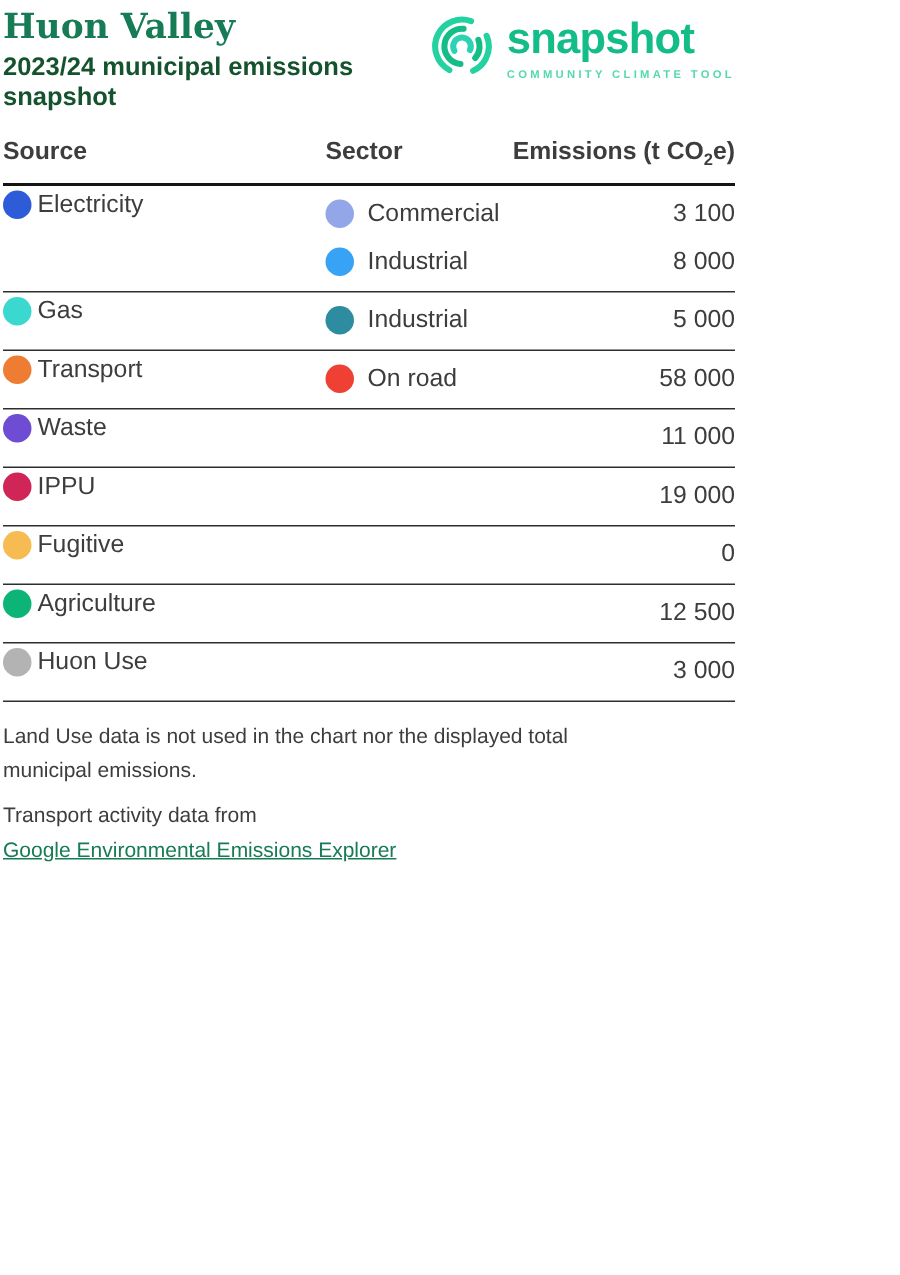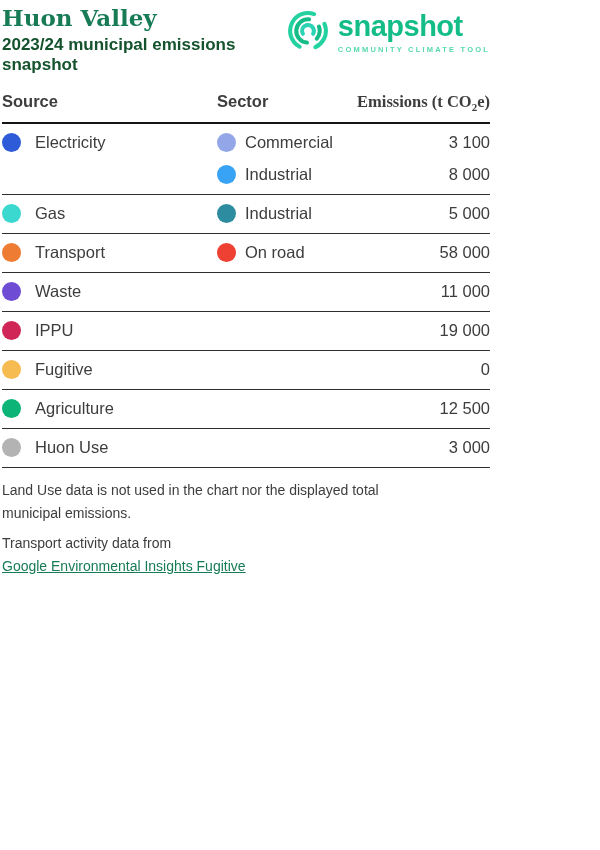--- a/index.html
+++ b/index.html
@@ -23,25 +23,25 @@
   .wordmark { font-size:29px; font-weight:700; color:#14bd88; line-height:1; letter-spacing:-0.5px; }
   .tagline { font-size:7.5px; font-weight:700; color:#57d9ae; letter-spacing:2.2px; margin-top:4px; white-space:nowrap; }
 
   
   .thead {
     display:flex; align-items:baseline; font-weight:700; font-size:16.5px;
     margin-top:17px; padding-bottom:8px; border-bottom:2.5px solid #141414;
   }
   .col-source { width:215px; }
   .col-sector { flex:1; }
-  .col-val { text-align:center;font-family:Liberation Serif, serif; }
+  .col-val { text-align:center; }
   .col-val sub { font-size:11px; }
 
   .group { display:flex; border-bottom:1px solid #2e2e2e; padding:3px 0; }
-  .g-source { width:215px; display:flex; align-items:center; gap:14px; height:32px; flex:none; }
+  .g-source { width:215px; display:flex; gap:4px; height:32px; flex:none; }
   .g-rows { flex:1; display:flex; flex-direction:column; }
   .s-row { display:flex; align-items:center; height:32px; gap:9px; }
   .dot { width:19px; height:19px; border-radius:50%; flex:none; }
   .lbl { font-size:16.5px; }
   .value { margin-left:auto; font-size:16.5px; text-align:right; }
 
   
   .notes { margin-top:11px; max-width:392px; }
   .notes p { font-size:14px; line-height:23px; margin:0 0 7px 0; }
   .link { color:#177b56; text-decoration:underline; cursor:pointer; display:inline-block; }
@@ -183,17 +183,17 @@
       <div class="s-row">
         <span class="value">3 000</span>
       </div>
     </div>
   </div>
 
   <div class="notes">
     <p>Land Use data is not used in the chart nor the displayed total municipal emissions.</p>
     <p>
       <span>Transport activity data from</span><br>
-      <a class="link">Google Environmental Insights Fugitive</a>
+      <a class="link">Google Environmental Emissions Explorer</a>
     </p>
   </div>
 
 </div>
 
 </body></html>

